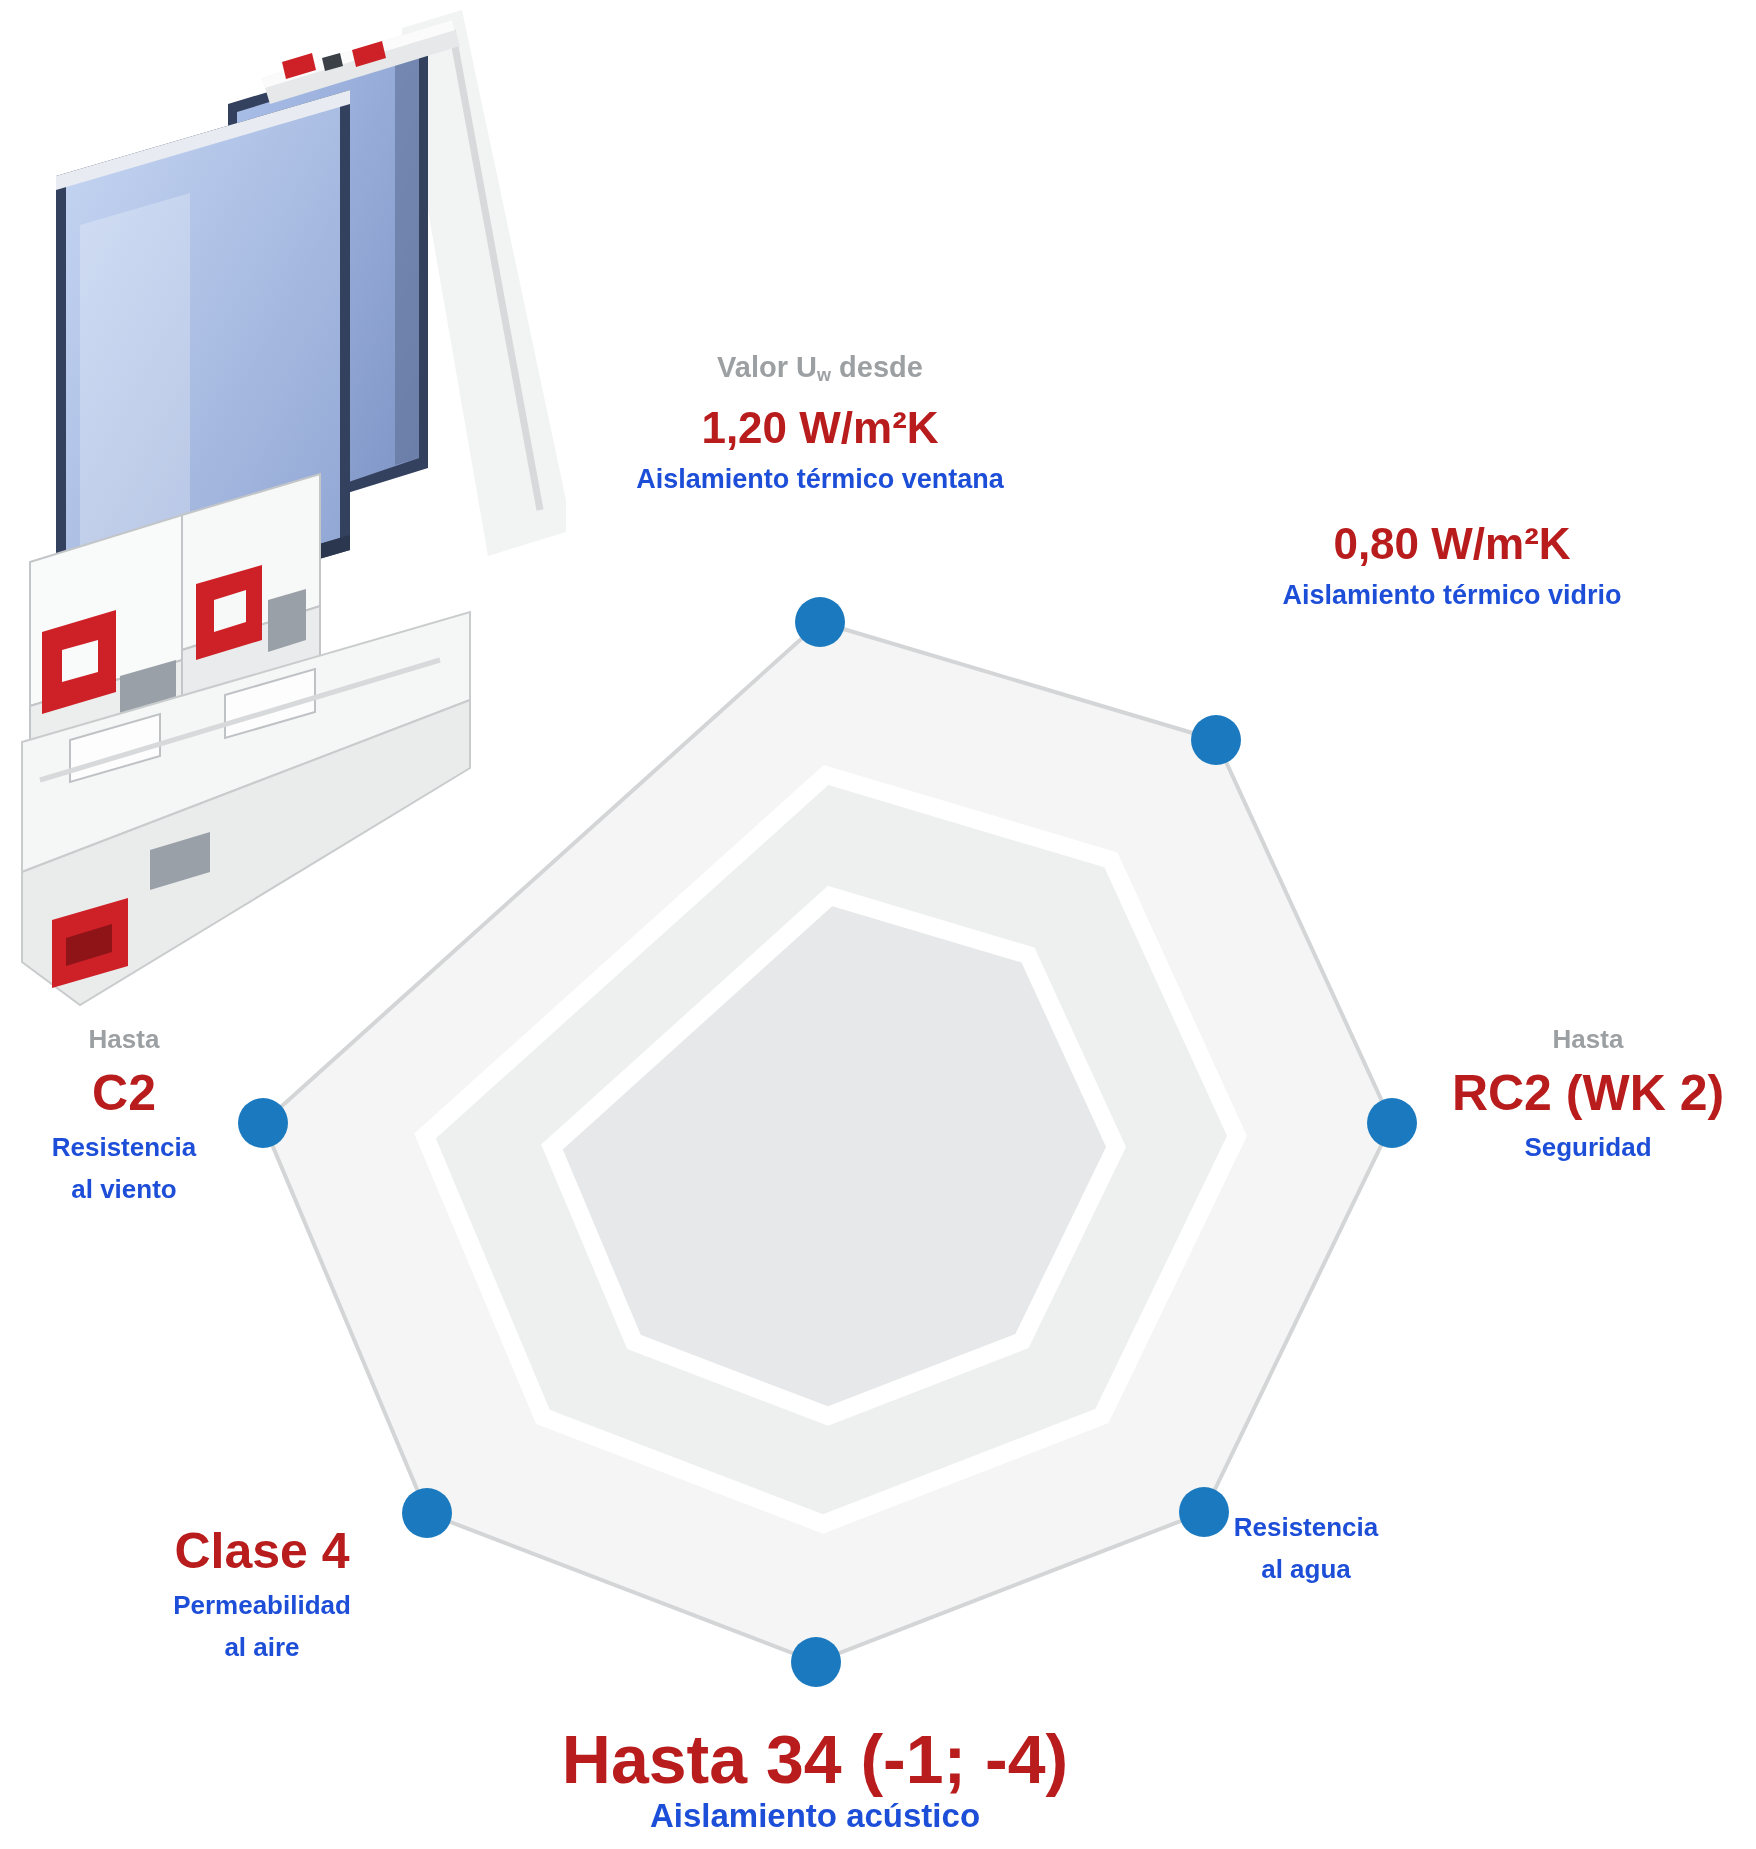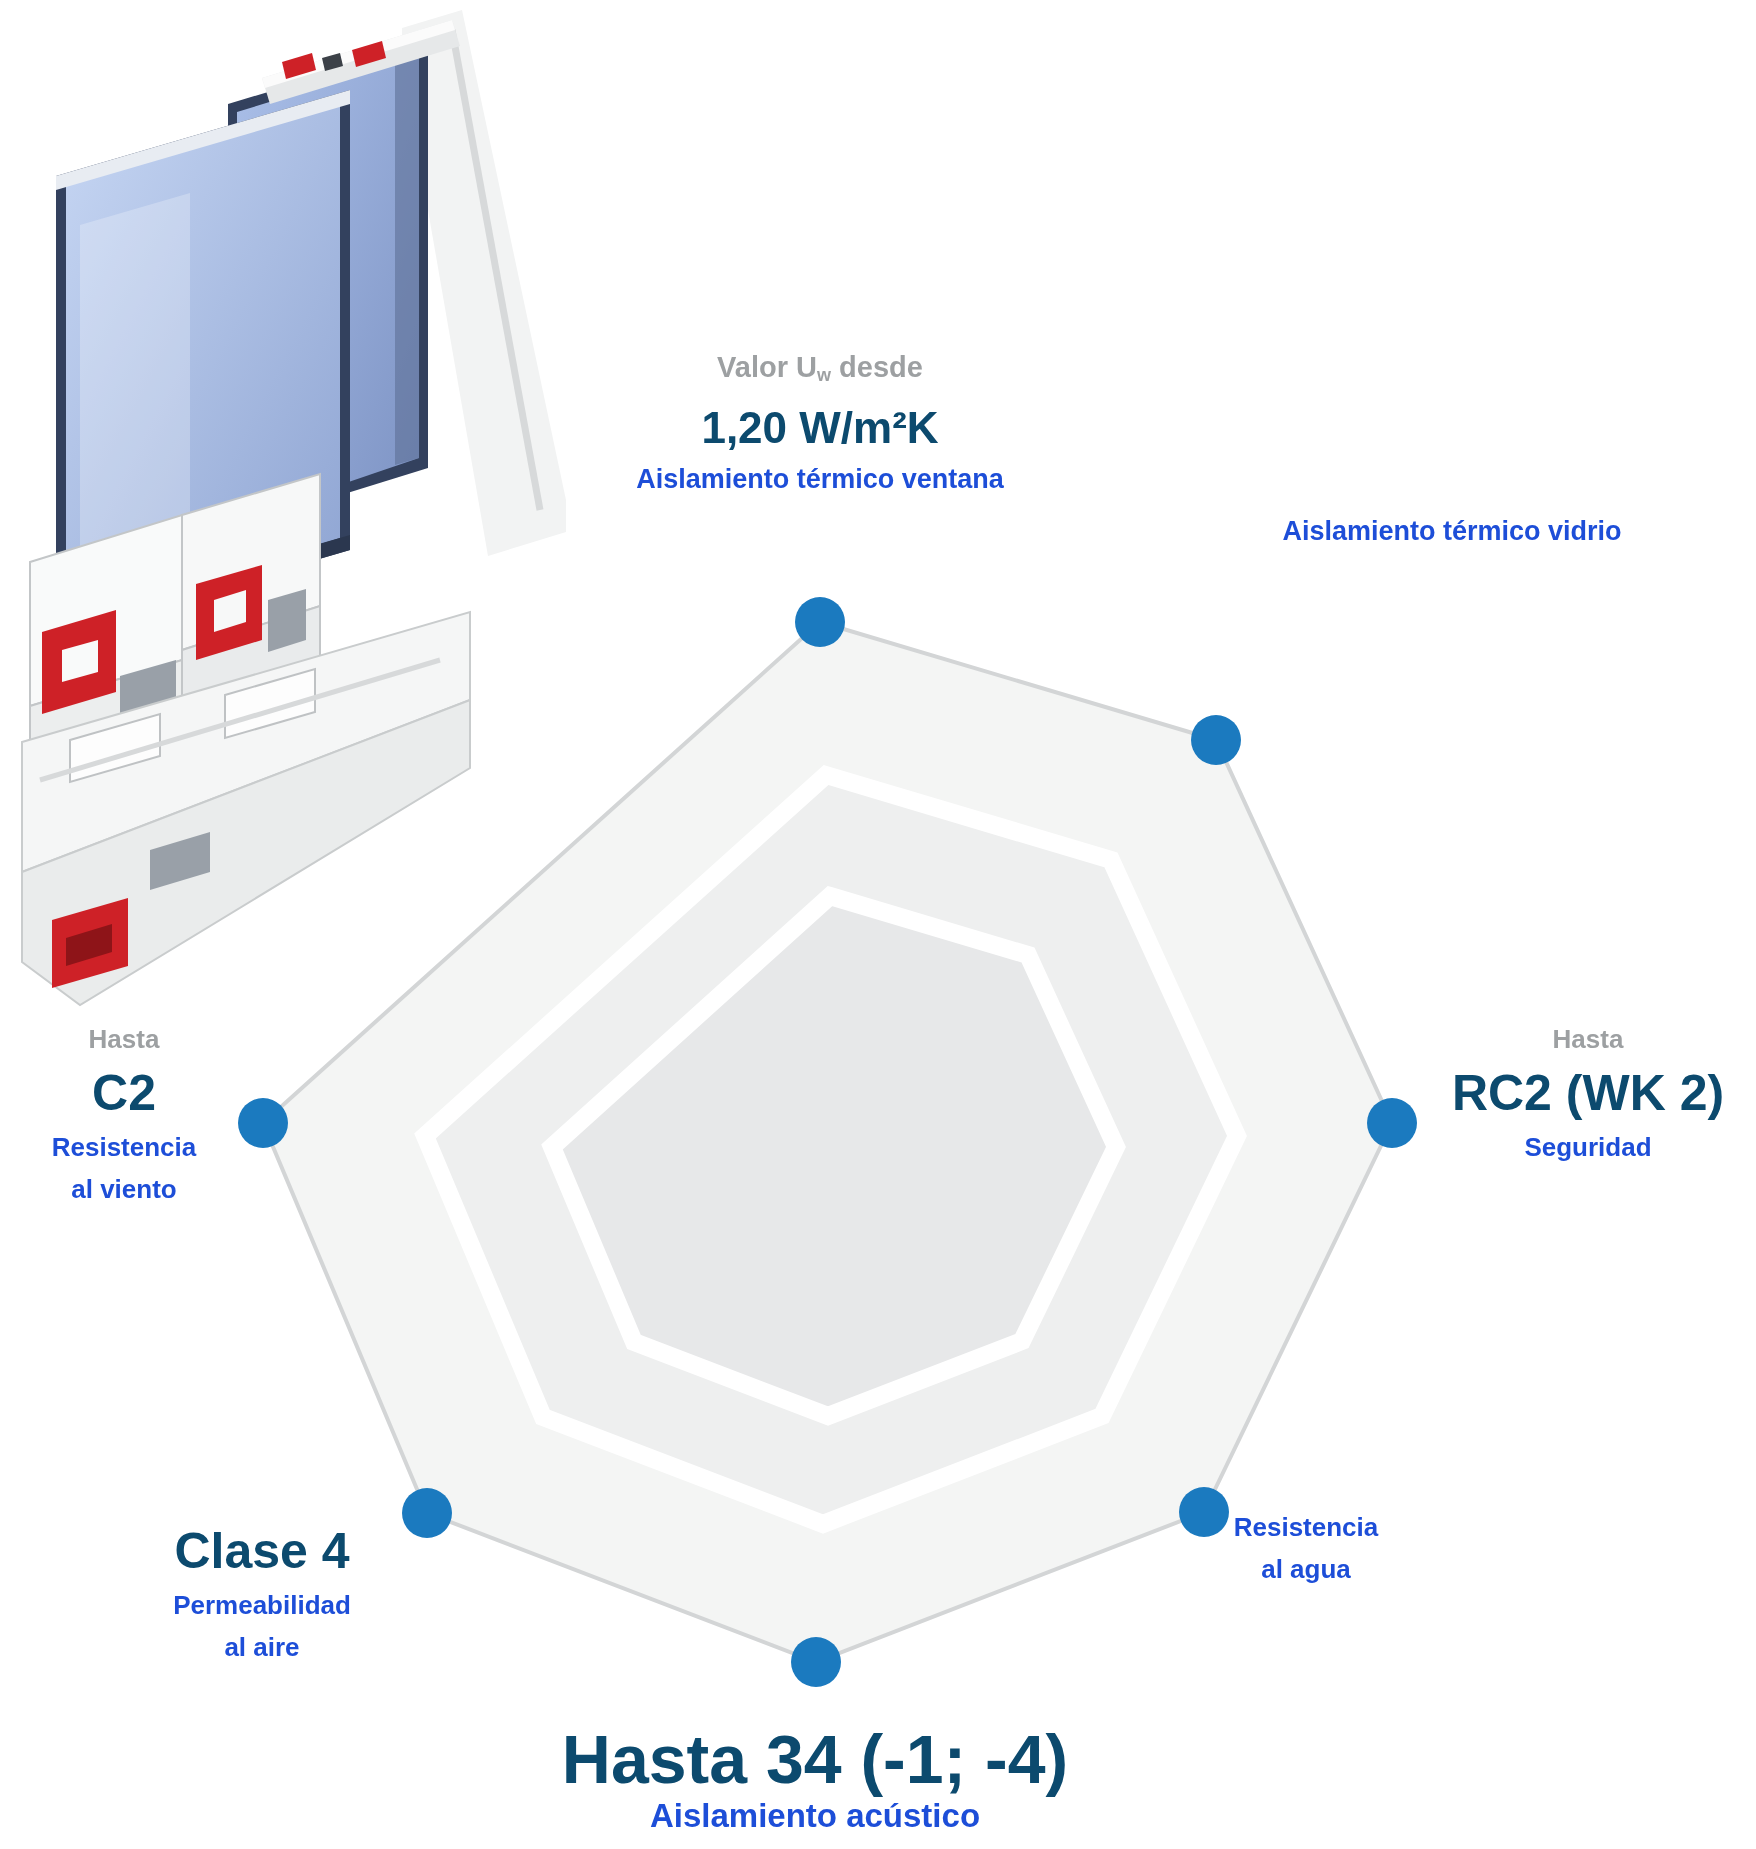--- a/index.html
+++ b/index.html
@@ -3,21 +3,21 @@
 <meta charset="utf-8">
 <style>
   html,body{margin:0;padding:0;background:#ffffff;}
   .canvas{
     position:relative;width:1756px;height:1849px;overflow:hidden;background:#ffffff;
     font-family:"Liberation Sans", sans-serif;font-weight:700;
   }
   svg{position:absolute;left:0;top:0;}
   .axis-label{position:absolute;text-align:center;white-space:nowrap;transform:translateX(-50%);}
   .t{font-size:29px;line-height:42px;color:#9da0a2;}
-  .v{font-size:44px;line-height:64px;color:#0c4a6e;}
+  .v{font-size:44px;line-height:64px;color:#b91c1c;}
   .s{font-size:27px;line-height:38px;color:#1d4ed8;}
   .side .t,.side .s{font-size:26px;line-height:42px;}
   .side .v{font-size:50px;line-height:66px;}
   .bottom-main .v{font-size:68px;line-height:70px;}
   .bottom-main .s{font-size:33px;line-height:44px;}
   sub.subsc{font-size:0.62em;vertical-align:-0.25em;}
 </style>
 </head>
 <body>
 
@@ -100,20 +100,21 @@
     </g>
   </svg>
 
   <div class="axis-label" style="left:820px;top:346px;">
     <div class="t"><span>Valor U</span><sub class="subsc">w</sub><span> desde</span></div>
     <div class="v">1,20 W/m²K</div>
     <div class="s">Aislamiento térmico ventana</div>
   </div>
 
   <div class="axis-label" style="left:1452px;top:512px;">
+    <div class="v">0,80 W/m²K</div>
     <div class="s">Aislamiento térmico vidrio</div>
   </div>
 
   <div class="axis-label side" style="left:1588px;top:1018px;">
     <div class="t">Hasta</div>
     <div class="v">RC2 (WK 2)</div>
     <div class="s">Seguridad</div>
   </div>
 
   <div class="axis-label side" style="left:1306px;top:1506px;">

